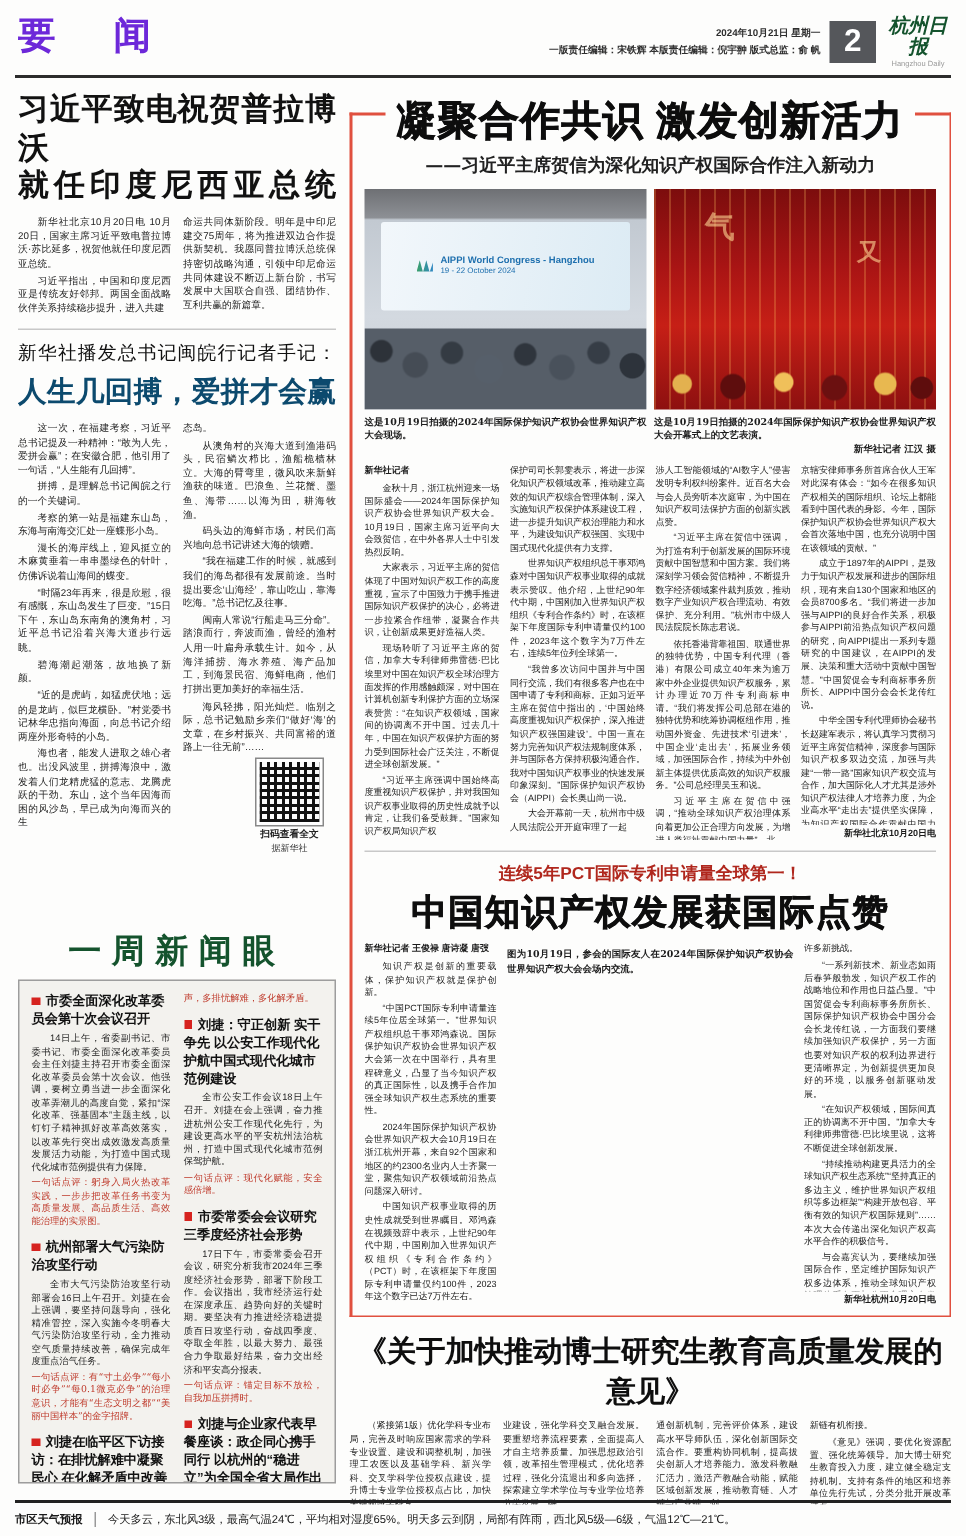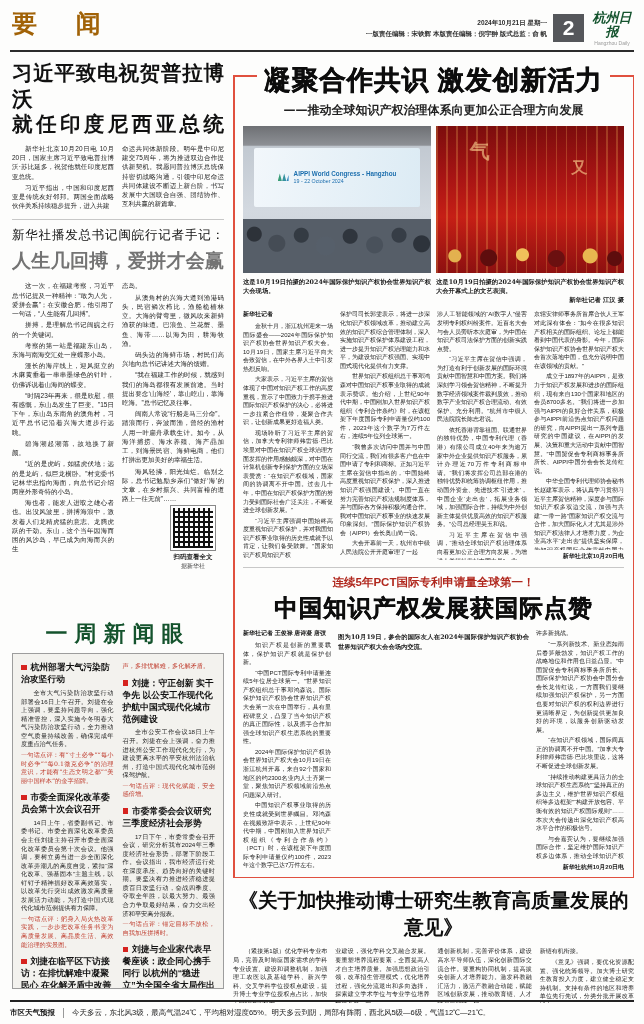--- a/index.html
+++ b/index.html
@@ -1,20 +1,20 @@
 <!DOCTYPE html>
 <html><head>
 <meta charset="utf-8">
 <style>
   html,body{margin:0;padding:0;background:#e8e6e1;}
   .page{width:644px;height:1024px;background:#fdfdfc;position:relative;overflow:hidden;
         font-family:"Liberation Sans",sans-serif;color:#1b1b1b;margin:0 auto;}
   
   .masthead{display:flex;justify-content:space-between;align-items:flex-start;padding:9px 10px 0 12px;height:38px;}
-  .section-title{font-size:25px;font-weight:700;color:#a16207;letter-spacing:15px;font-family:"DejaVu Serif",serif;line-height:1.2;}
+  .section-title{font-size:25px;font-weight:700;color:#6d28d9;letter-spacing:15px;font-family:"DejaVu Serif",serif;line-height:1.2;}
   .mast-right{display:flex;align-items:center;gap:6px;margin-top:2px;}
   .mast-meta{text-align:right;font-size:6.5px;color:#2e2e2e;line-height:1.8;font-weight:700;}
   .page-num{width:31px;height:28px;background:#55575b;color:#fff;font-size:21px;font-weight:700;
             display:flex;align-items:center;justify-content:center;}
   .paper-logo{text-align:center;width:44px;}
   .paper-name{font-family:"DejaVu Serif",serif;font-weight:700;font-style:italic;font-size:13px;color:#14532d;line-height:1.1;}
   .paper-en{font-size:5px;color:#9a9a9a;}
   .rule{margin:3px 10px 0 10px;border-top:2.5px solid #2c2c2c;}
   
   .content{display:flex;gap:9px;padding:8px 10px 0 12px;height:938px;box-sizing:border-box;}
@@ -23,21 +23,21 @@
   p{margin:0 0 2px 0;text-indent:2em;text-align:justify;}
   .noind{text-indent:0;}
   .hr-light{border-top:1px solid #c8c8c8;margin:7px 0;}
   
   .art1-h{font-size:20.5px;font-weight:900;line-height:1.25;text-align:justify;text-align-last:justify;color:#111;}
   .cols2{display:flex;gap:8px;margin-top:7px;}
   .cols2>div{flex:1;min-width:0;}
   .body-s{font-size:6.5px;line-height:1.42;color:#222;}
   
   .art2-kicker{font-size:12.5px;color:#111;text-align:justify;text-align-last:justify;margin-top:2px;}
-  .art2-h{font-size:19px;font-weight:900;text-align:justify;text-align-last:justify;margin:4px 0 2px 0;color:#737373;}
+  .art2-h{font-size:19px;font-weight:900;text-align:justify;text-align-last:justify;margin:4px 0 2px 0;color:#0c4a6e;}
   .art2-body{height:334px;overflow:hidden;}
   .qr-block{width:62px;margin-left:auto;text-align:center;margin-top:3px;}
   .qr{width:40px;height:40px;margin:0 auto;background-color:#fff;border:2px solid #fff;outline:1px solid #888;
       background-image:repeating-linear-gradient(90deg,#111 0 2px,transparent 2px 5px),
                        repeating-linear-gradient(0deg,#111 0 2px,#fafafa 2px 5px);}
   .qr-cap1{font-size:6.5px;font-weight:700;margin-top:2px;}
   .qr-cap2{font-size:6px;color:#333;}
   
   .we-title{color:#14532d;font-size:22px;font-weight:900;text-align:center;letter-spacing:7px;margin:4px 0 4px 0;}
   .we-box{border:1.5px solid #9d9d9d;box-shadow:0 0 0 3px #f3f2ee inset;background:#f3f2ee;
@@ -203,28 +203,28 @@
             </div>
           </div>
         </div>
       </article>
 
       <section>
         <div class="we-title">一周新闻眼</div>
         <div class="we-box">
           <div class="we-col">
             <div class="we-item">
+              <h4><span class="bullet"></span><span>市委全面深化改革委员会第十次会议召开</span></h4>
+              <p class="we-body">14日上午，省委副书记、市委书记、市委全面深化改革委员会主任刘捷主持召开市委全面深化改革委员会第十次会议。他强调，要树立勇当进一步全面深化改革弄潮儿的高度自觉，紧扣“深化改革、强基固本”主题主线，以钉钉子精神抓好改革高效落实，以改革先行突出成效激发高质量发展活力动能，为打造中国式现代化城市范例提供有力保障。</p>
+              <p class="we-comment noind">一句话点评：躬身入局火热改革实践，一步步把改革任务书变为高质量发展、高品质生活、高效能治理的实景图。</p>
+            </div>
+            <div class="we-item">
               <h4><span class="bullet"></span><span>杭州部署大气污染防治攻坚行动</span></h4>
               <p class="we-body">全市大气污染防治攻坚行动部署会16日上午召开。刘捷在会上强调，要坚持问题导向，强化精准管控，深入实施今冬明春大气污染防治攻坚行动，全力推动空气质量持续改善，确保完成年度重点治气任务。</p>
               <p class="we-comment noind">一句话点评：有“寸土必争”“每小时必争”“每0.1微克必争”的治理意识，才能有“生态文明之都”“美丽中国样本”的金字招牌。</p>
-            </div>
-            <div class="we-item">
-              <h4><span class="bullet"></span><span>市委全面深化改革委员会第十次会议召开</span></h4>
-              <p class="we-body">14日上午，省委副书记、市委书记、市委全面深化改革委员会主任刘捷主持召开市委全面深化改革委员会第十次会议。他强调，要树立勇当进一步全面深化改革弄潮儿的高度自觉，紧扣“深化改革、强基固本”主题主线，以钉钉子精神抓好改革高效落实，以改革先行突出成效激发高质量发展活力动能，为打造中国式现代化城市范例提供有力保障。</p>
-              <p class="we-comment noind">一句话点评：躬身入局火热改革实践，一步步把改革任务书变为高质量发展、高品质生活、高效能治理的实景图。</p>
             </div>
             <div class="we-item">
               <h4><span class="bullet"></span><span>刘捷在临平区下访接访：在排忧解难中凝聚民心 在化解矛盾中改善民生</span></h4>
 
             </div>
           </div>
           <div class="we-col">
             <p class="we-cont">声，多排忧解难，多化解矛盾。</p>
             <div class="we-item">
               <h4><span class="bullet"></span><span>刘捷：守正创新 实干争先 以公安工作现代化护航中国式现代化城市范例建设</span></h4>
@@ -250,21 +250,21 @@
 
       <div class="frame-area">
         <span class="fl fl-left"></span>
         <span class="fl fl-right"></span>
         <span class="fl fl-topL"></span>
         <span class="fl fl-topR"></span>
         <span class="fl fl-bottom"></span>
 
         <article>
           <div class="main-h">凝聚合作共识  激发创新活力</div>
-          <div class="main-sub">——推动全球知识产权治理体系向更加公正合理方向发展</div>
+          <div class="main-sub">——习近平主席贺信为深化知识产权国际合作注入新动力</div>
 
           <div class="photos">
             <div class="photo photo-a">
               <div class="backdrop">
                 <span class="aippi-logo"></span>
                 <span class="bd-lines">
                   <span class="bd-line1">AIPPI World Congress - Hangzhou</span>
                   <span class="bd-line2">19 - 22 October 2024</span>
                 </span>
               </div>

